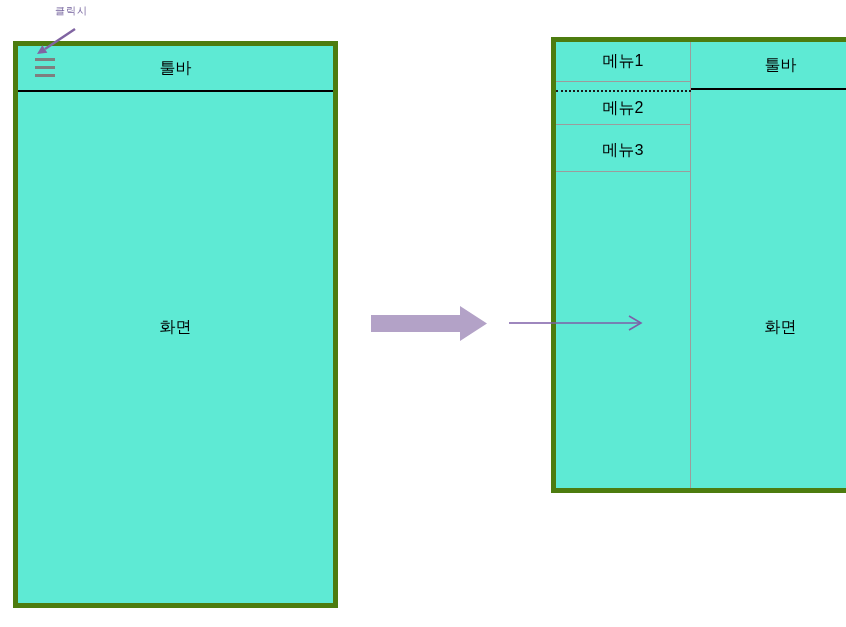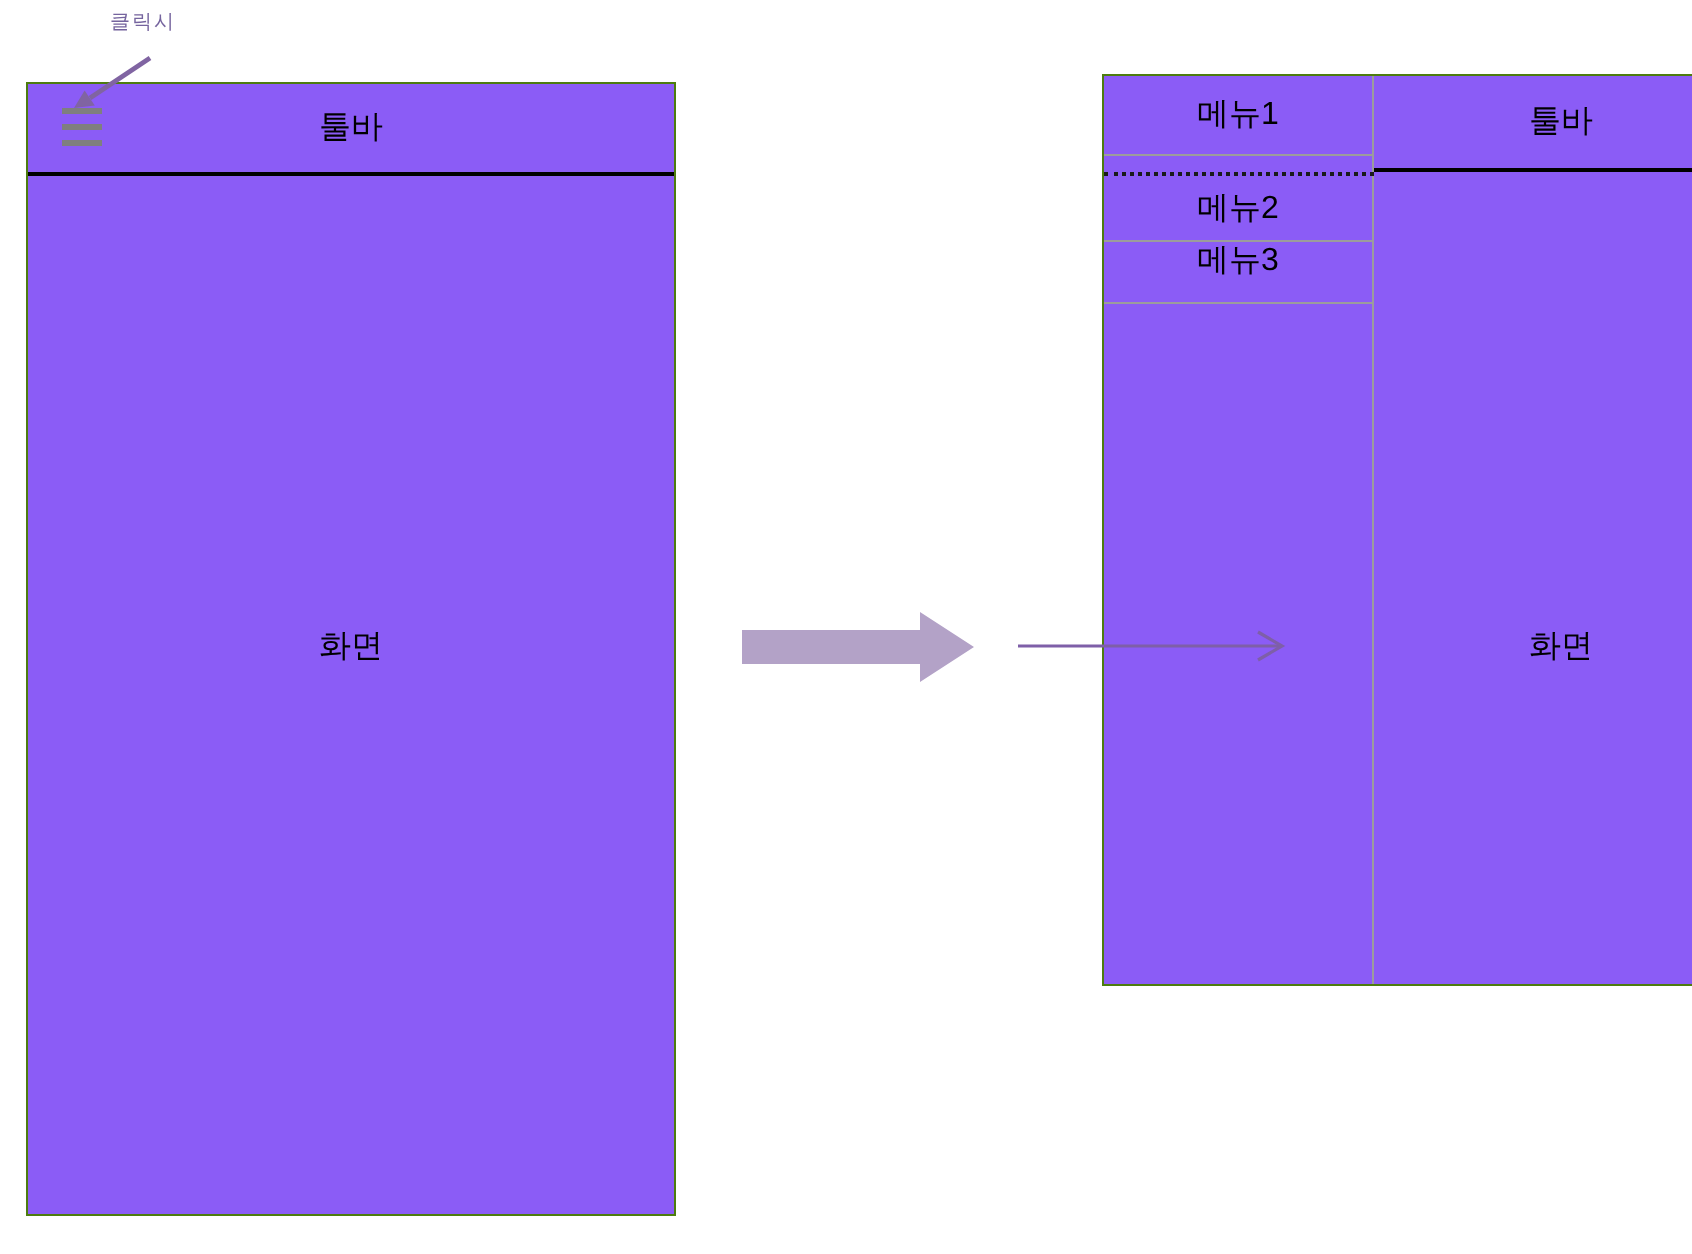--- a/index.html
+++ b/index.html
@@ -22,23 +22,23 @@
     left: 55px;
     top: 4px;
     font-size: 10px;
     color: #75649e;
     letter-spacing: 1px;
   }
 
   
   .phone {
     position: absolute;
-    border: 1px solid #4d7c0f;
-    box-sizing: border-box;
-    background: #8b5cf6;
+    border: 5px solid #4d7c0f;
+    box-sizing: border-box;
+    background: #5eead4;
   }
   .phone-before { left: 13px; top: 41px; width: 325px; height: 567px; }
   .phone-after  { left: 507px; top: 37px; width: 324px; height: 456px; margin-left: 44px; }
 
   
   .toolbar-before {
     position: absolute;
     left: 0; right: 0; top: 0;
     height: 46px;
     border-bottom: 2px solid #000000;
@@ -107,21 +107,21 @@
     border-bottom: 1px solid #9c9c9c;
     box-sizing: border-box;
     display: flex;
     align-items: center;
     justify-content: center;
     font-size: 16px;
     color: #000000;
   }
   .cell-menu1 { top: 0;    height: 40px; }
   .cell-menu2 { top: 50px; height: 33px; }
-  .cell-menu3 { top: 72px; height: 42px; }
+  .cell-menu3 { top: 88px; height: 42px; font-family: Liberation Mono, monospace; }
   .drawer-dotted {
     position: absolute;
     left: 0;
     top: 48px;
     width: 135px;
     height: 0;
     border-top: 2px dotted #1a1a1a;
   }
   .screen-label-after {
     position: absolute;

